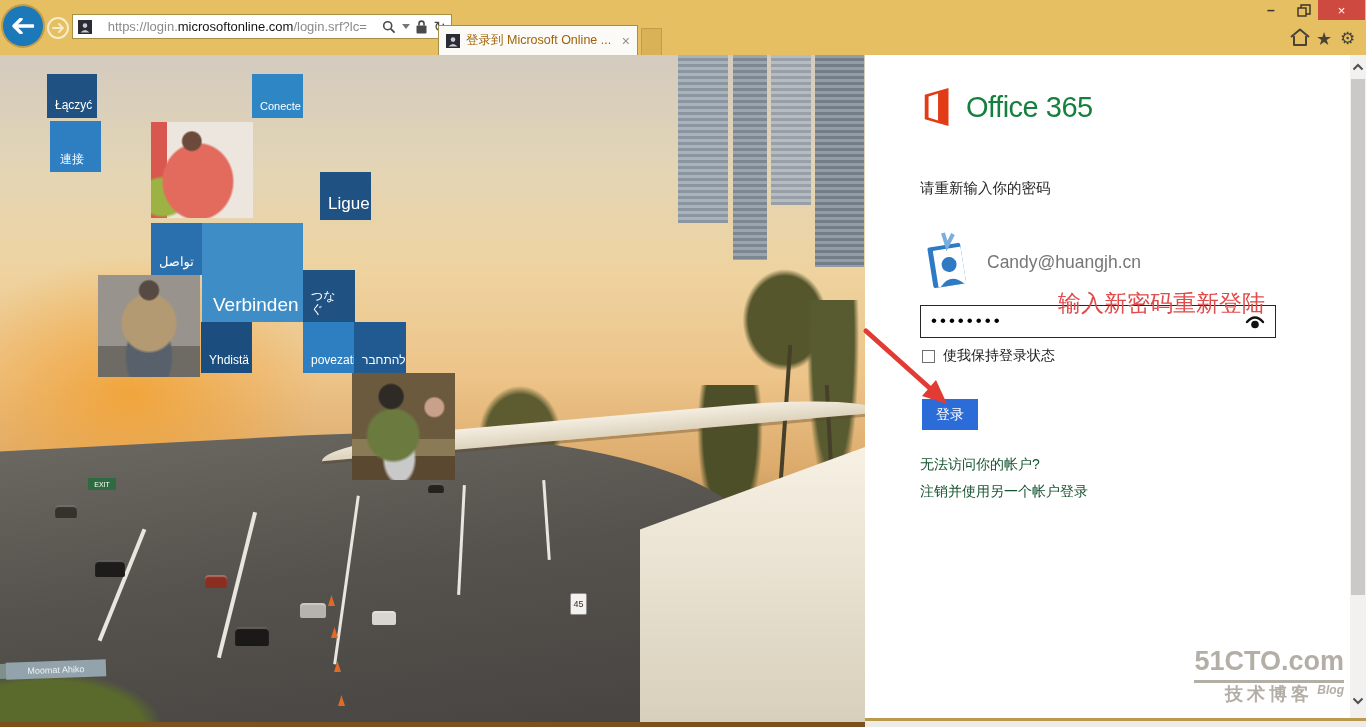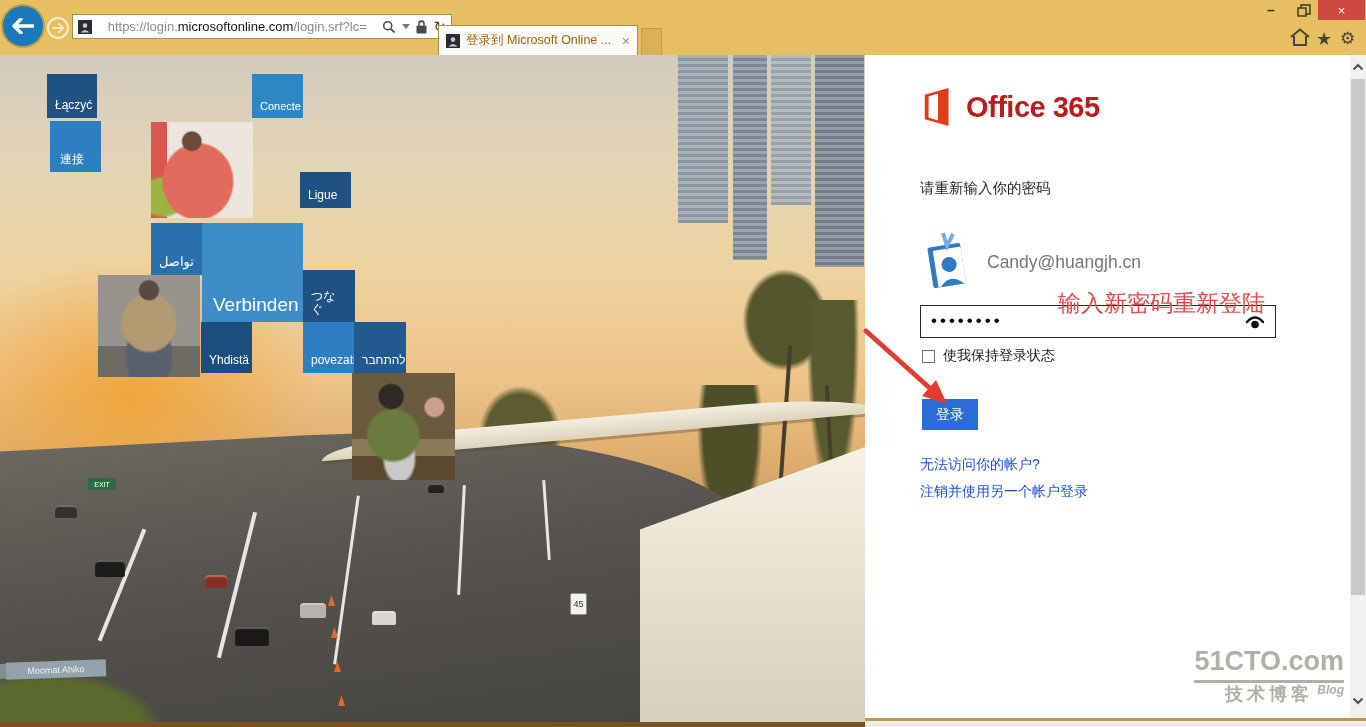--- a/index.html
+++ b/index.html
@@ -96,21 +96,21 @@
                 display:flex; align-items:center; justify-content:center; }
   .exit-sign { position:absolute; left:88px; top:423px; width:28px; height:12px; background:#2e6b40;
                color:#fff; font-size:7px; display:flex; align-items:center; justify-content:center; }
 
   
   .tile { position:absolute; color:#fff; display:flex; align-items:flex-end; padding:6px 8px;
           font-weight:300; z-index:5; line-height:1.1; }
   .t0 { left:0;    top:19px;  width:50px;  height:44px;  background:#1f5182; font-size:12px;margin-left:47px; }
   .t1 { left:50px; top:66px;  width:51px;  height:51px;  background:#2e7fc2; font-size:12px;padding-left:10px; }
   .t2 { left:252px;top:19px;  width:51px;  height:44px;  background:#2f86c4; font-size:11px; }
-  .t3 { left:300px;top:117px; width:51px;  height:36px;  background:#1f5182; font-size:12px; }
+  .t3 { left:320px;top:117px; width:51px;  height:48px;  background:#1f5182; font-size:17px; }
   .t4 { left:50px; top:117px; width:102px; height:103px; background:#1b4d7e; font-size:21px; }
   .t5 { left:151px;top:168px; width:51px;  height:52px;  background:#2a6fae; font-size:13px; }
   .t6 { left:202px;top:168px; width:101px; height:99px;  background:#3e8dc6; font-size:19px; padding-left:11px; }
   .t7 { left:303px;top:215px; width:52px;  height:52px;  background:#1f5182; font-size:12px; }
   .t8 { left:201px;top:267px; width:51px;  height:51px;  background:#1b4d7e; font-size:12px; }
   .t9 { left:303px;top:267px; width:51px;  height:51px;  background:#2e7fc2; font-size:12px; }
   .t10{ left:354px;top:267px; width:52px;  height:51px;  background:#215a90; font-size:12px; }
   .ptile { position:absolute; z-index:5; }
   .p-woman { left:151px; top:67px; width:102px; height:96px;
     background:
@@ -128,37 +128,37 @@
     background:
       radial-gradient(circle at 38% 22%, #2e2a26 0 11%, transparent 13%),
       radial-gradient(circle at 80% 32%, #c9a08a 0 8%, transparent 10%),
       radial-gradient(ellipse at 40% 58%, #6b7a3e 0 28%, transparent 32%),
       radial-gradient(ellipse at 46% 80%, #c9c9c9 0 18%, transparent 22%),
       linear-gradient(180deg, #6b5a3e 0 62%, #8a7a55 62% 78%, #5a4930 78% 100%); }
 
   
   .login-pane { position:absolute; left:865px; top:0; width:485px; height:663px; background:#fff; }
   .brand { position:absolute; left:55px; top:33px; display:flex; align-items:center; gap:8px; }
-  .brand-text { font-size:29px; font-weight:700; color:#b91c1c; letter-spacing:-.5px; }
+  .brand-text { font-size:29px; font-weight:400; color:#15803d; letter-spacing:-.5px; }
   .heading { position:absolute; left:55px; top:124px; font-size:14.5px; color:#262626; }
   .avatar { position:absolute; left:53px; top:177px; width:56px; height:56px; }
   .email { position:absolute; left:122px; top:197px; font-size:17.5px; color:#767676; font-weight:300; }
   .annotation { position:absolute; left:193px; top:233px; font-size:23px; color:#e04b4b;
                 font-family:"Liberation Serif", serif; white-space:nowrap; z-index:8; }
   .pwd-field { position:absolute; left:55px; top:250px; width:356px; height:33px; background:#fff;
                border:1px solid #262626; display:flex; align-items:center; padding:0 10px; }
   .pwd-dots { font-size:17px; letter-spacing:3px; color:#000; margin-top:-2px; }
   .pwd-eye { margin-left:auto; width:20px; height:14px; }
   .remember { position:absolute; left:57px; top:292px; display:flex; align-items:center; gap:8px;
               font-size:14px; color:#1a1a1a; }
   .checkbox { width:13px; height:13px; border:1px solid #707070; background:#fdfdfd; }
   .signin-btn { position:absolute; left:57px; top:344px; width:56px; height:31px; background:#2b6cd9;
                 color:#fff; font-size:14px; display:flex; align-items:center; justify-content:center;
                 border:none; }
-  .link { position:absolute; left:55px; font-size:14px; color:#1d4ed8; cursor:pointer; }
+  .link { position:absolute; left:55px; font-size:14px; color:#14532d; cursor:pointer; }
   .link1 { top:401px; } .link2 { top:428px; }
   .watermark { position:absolute; right:6px; top:590px; text-align:right; color:#b3aea6;
                text-shadow:1px 1px 0 #fff; line-height:1.25; }
   .wm-site { font-size:27px; font-weight:bold; border-bottom:3px solid #b3aea6; display:inline-block;
              padding-bottom:1px; }
   .wm-row2 { font-size:18px; font-weight:bold; letter-spacing:4px; display:inline-block; }
   .wm-blog { font-size:12px; font-weight:bold; font-style:italic; vertical-align:top; letter-spacing:0; }
 
   
   .scrollbar { position:absolute; left:1350px; top:0; width:16px; height:663px; background:#f2f1ef; }

